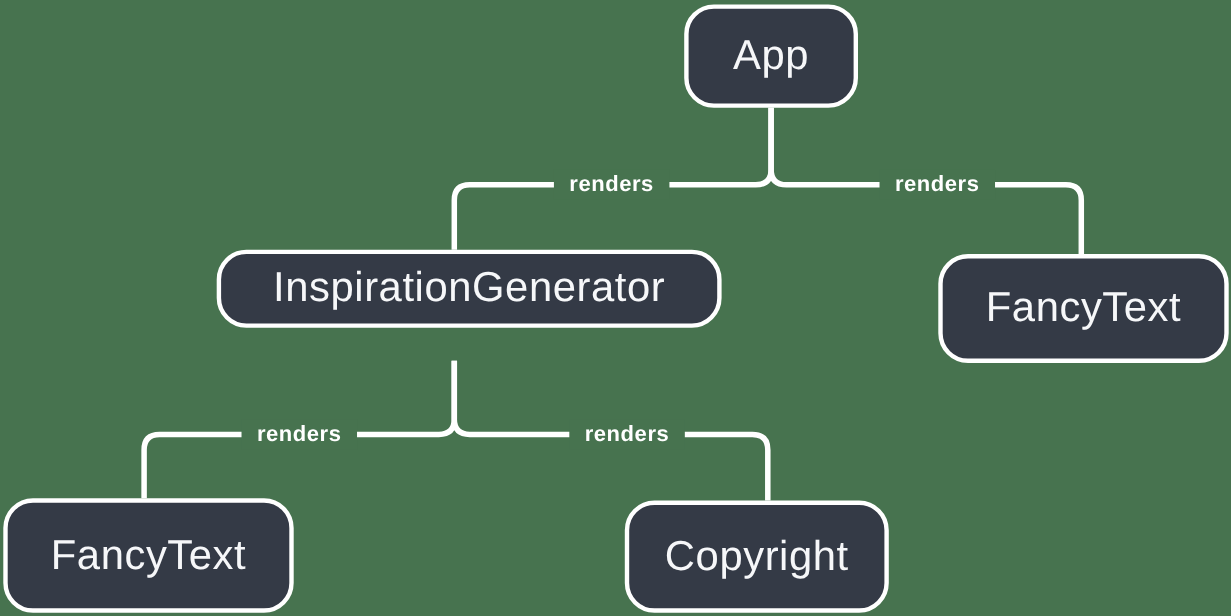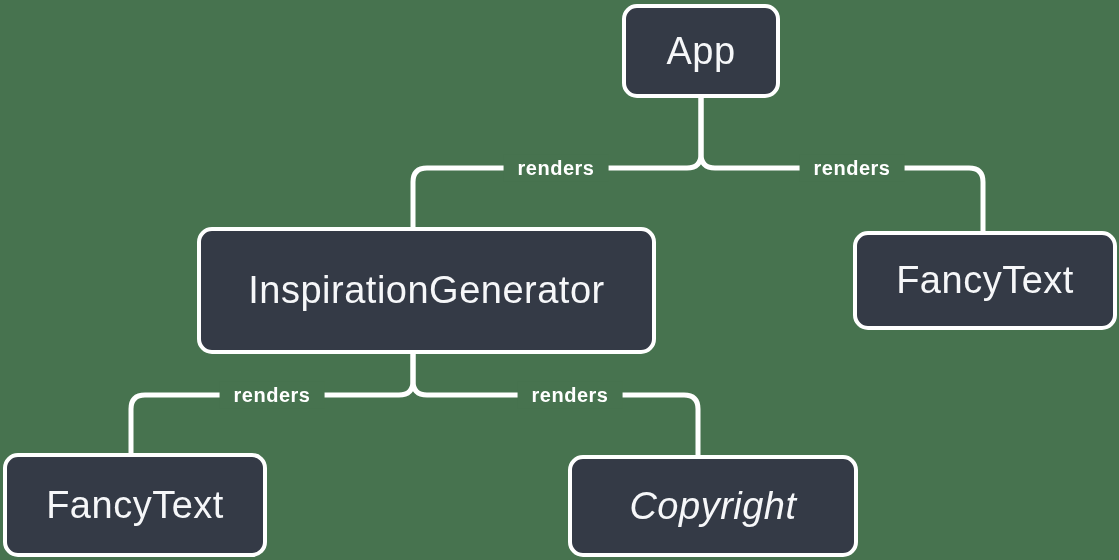--- a/index.html
+++ b/index.html
@@ -27,35 +27,35 @@
   .edges-svg path {
     fill: none;
     stroke: var(--line);
     stroke-width: 5;
   }
   .node {
     position: absolute;
     box-sizing: border-box;
     background: var(--node-fill);
     border: 4px solid var(--line);
-    border-radius: 15px;
+    border-radius: 27px;
     color: var(--node-text);
     display: flex;
     align-items: center;
     justify-content: center;
     font-size: 38px;
     font-weight: 400;
     letter-spacing: 0.5px;
     z-index: 3;
   }
   .node-app            { left: 622px; top: 4px;   width: 158px; height: 94px;  }
-  .node-inspiration    { left: 197px; top: 227px; width: 459px; height: 127px; text-align: right; }
+  .node-inspiration    { left: 197px; top: 227px; width: 459px; height: 71px; text-align: right; }
   .node-fancytext-top  { left: 853px; top: 231px; width: 264px; height: 99px;  }
   .node-fancytext-bot  { left: 3px;   top: 453px; width: 264px; height: 104px; }
-  .node-copyright      { left: 568px; top: 455px; width: 290px; height: 102px; font-style: italic; }
+  .node-copyright      { left: 568px; top: 455px; width: 240px; height: 102px; }
   .edge-label {
     position: absolute;
     transform: translate(-50%, -50%);
     background: var(--bg);
     color: var(--line);
     font-size: 20px;
     font-weight: 700;
     padding: 2px 14px;
     white-space: nowrap;
     z-index: 2;

